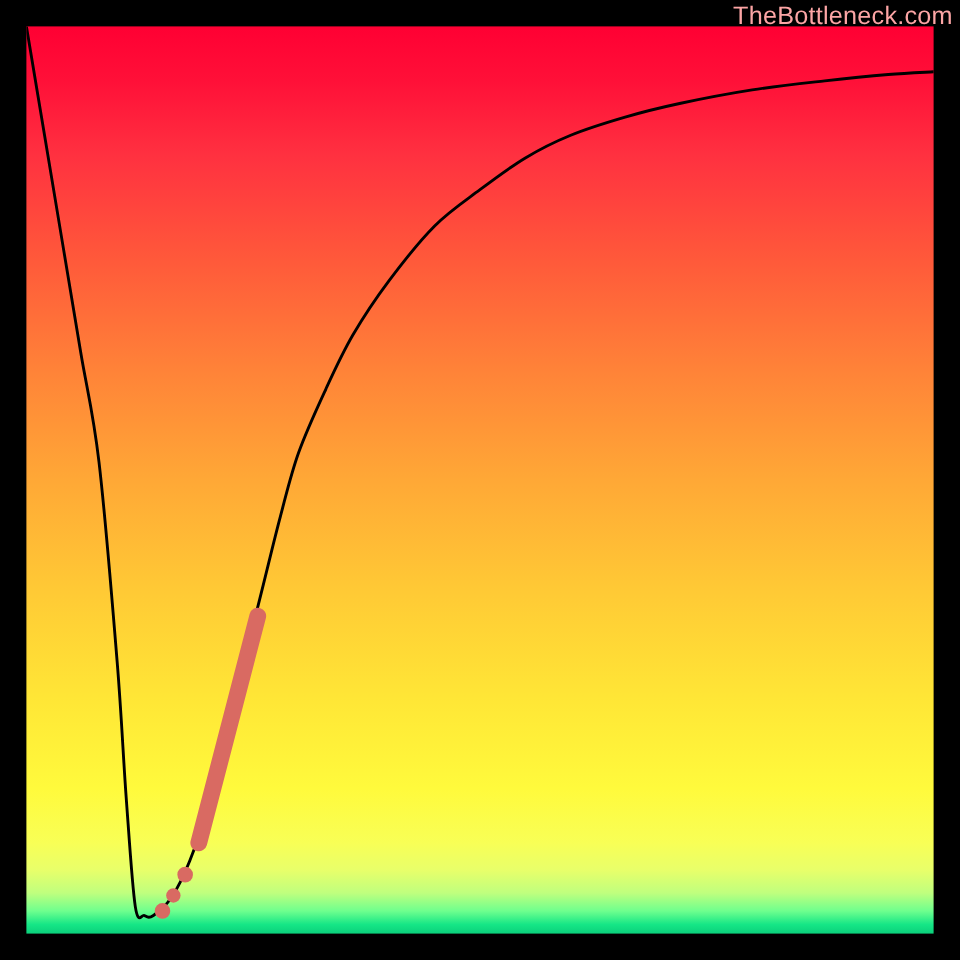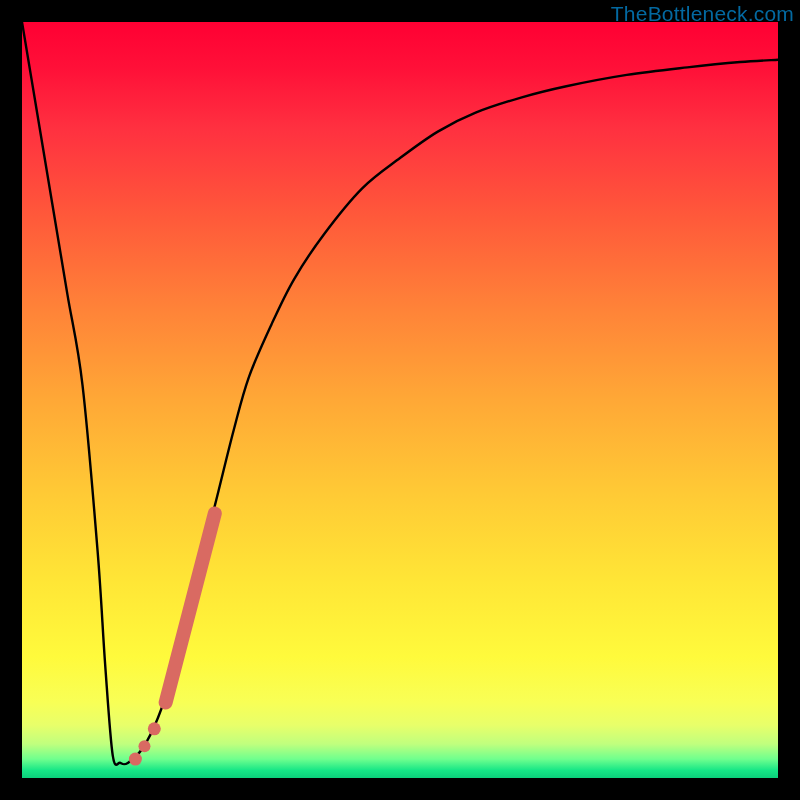--- a/index.html
+++ b/index.html
@@ -49,21 +49,21 @@
     top: 0;
     width: 756px;
     height: 756px;
   }
   .watermark {
     position: absolute;
     top: 2px;
     right: 6px;
     font-size: 21px;
     font-weight: 500;
-    color: #0369a1;
+    color: #fca5a5;
     letter-spacing: 0.2px;
   }
 </style>
 </head>
 <body>
 
 <div class="frame">
   <div class="watermark">TheBottleneck.com</div>
 
   <div class="plot">

